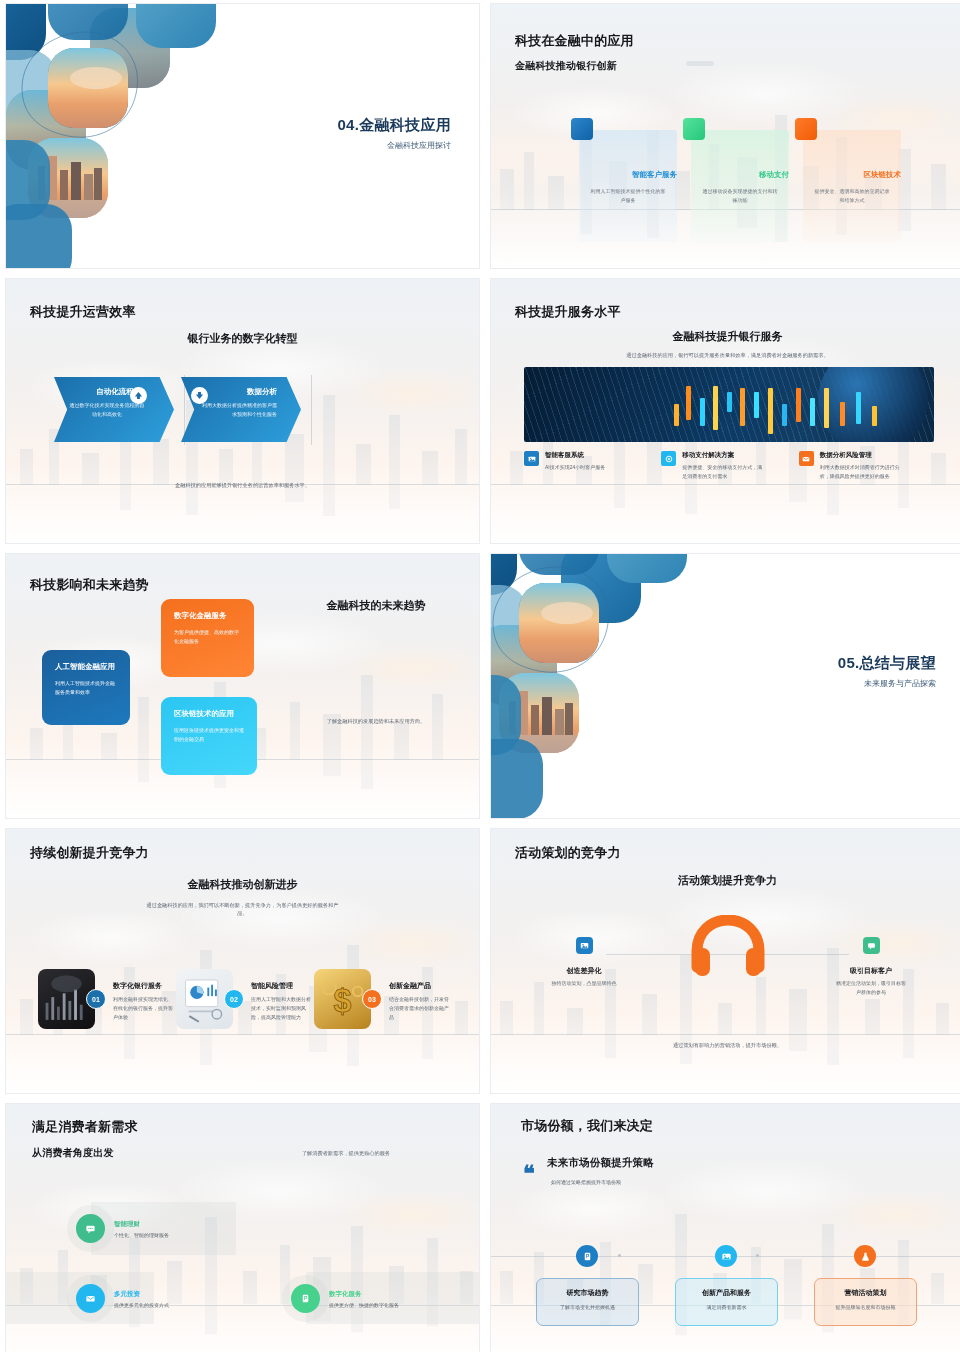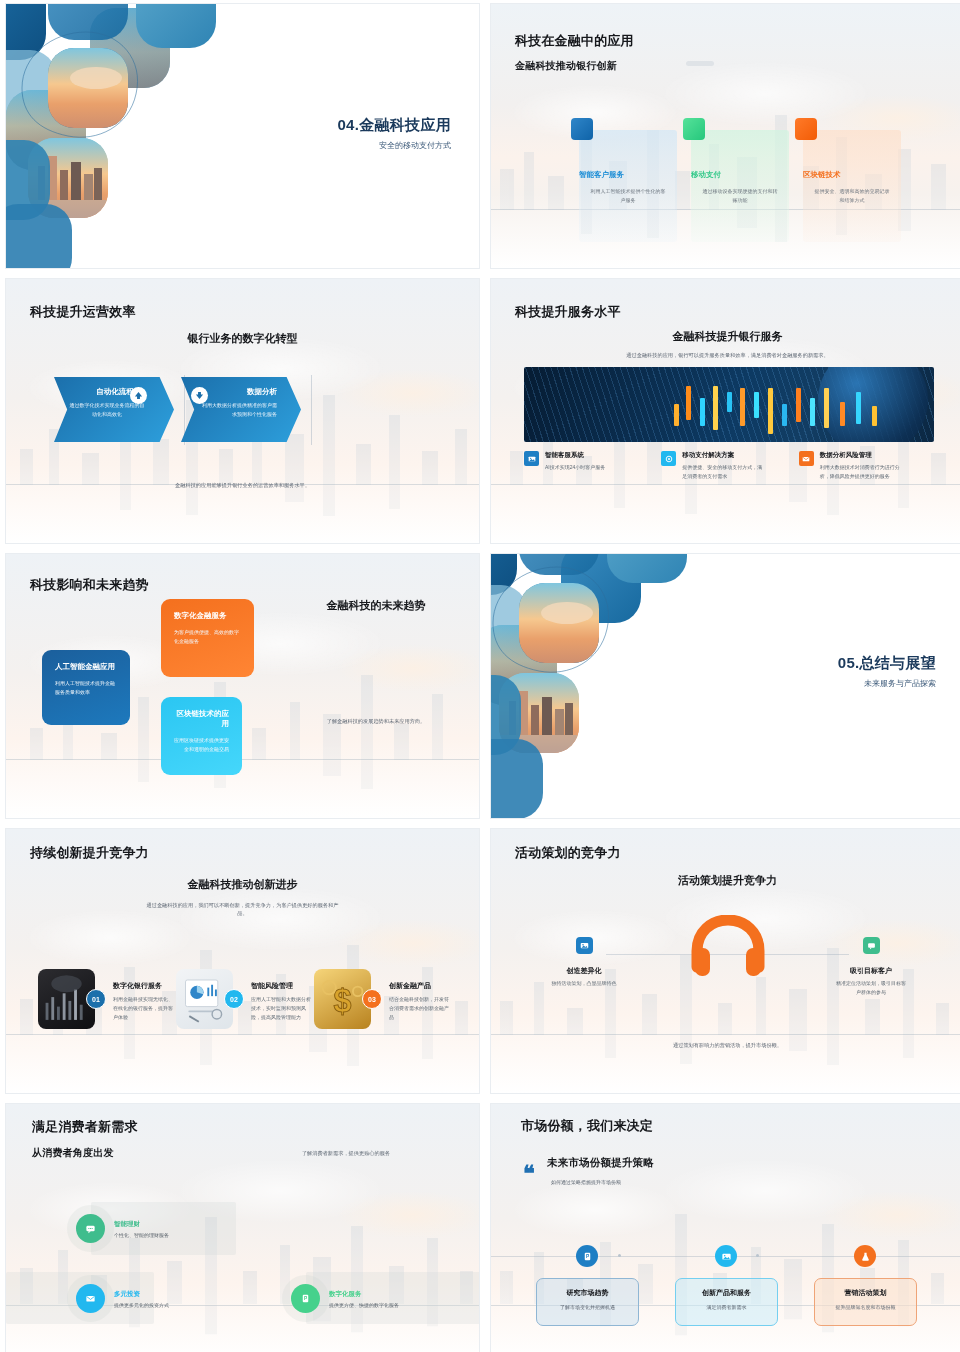--- a/index.html
+++ b/index.html
@@ -72,21 +72,21 @@
 
   
   .s2cards { position:absolute; left:0; right:0; top:110px; height:130px; }
   .s2card {
     position:absolute; top:16px; width:98px; height:112px;
     border-radius:3px; padding-top:40px;
   }
   .s2card .tag {
     position:absolute; left:-8px; top:-12px; width:22px; height:22px; border-radius:4px;
   }
-  .s2card h4 { font-size:7.5px; text-align:left; font-weight:bold; }
+  .s2card h4 { font-size:7.5px; text-align:right; font-weight:bold; }
   .s2card p  { font-size:5px; text-align:center; line-height:1.75; color:#6a737d; margin-top:7px; padding:0 10px; }
   .s2c1 { left:88px; background:linear-gradient(180deg,rgba(210,231,246,.72),rgba(232,243,250,.25)); }
   .s2c1 .tag { background:linear-gradient(135deg,#2f86c9,#0f63a8); }
   .s2c1 h4 { color:#1f8fd6; }
   .s2c2 { left:200px; background:linear-gradient(180deg,rgba(208,244,224,.72),rgba(235,250,242,.25)); }
   .s2c2 .tag { background:linear-gradient(135deg,#56e29a,#25c77c); }
   .s2c2 h4 { color:#35c98a; }
   .s2c3 { left:312px; background:linear-gradient(180deg,rgba(253,224,203,.72),rgba(253,240,231,.25)); }
   .s2c3 .tag { background:linear-gradient(135deg,#ff7a29,#f25c06); }
   .s2c3 h4 { color:#f4701e; }
@@ -138,21 +138,21 @@
     display:flex; align-items:center; justify-content:center; }
   .s4item h6 { font-size:6.5px; font-weight:bold; color:#16181c; }
   .s4item p { font-size:5px; color:#5e6973; line-height:1.75; margin-top:3px; width:80px; }
 
   
   .s5card { position:absolute; border-radius:9px; padding:12px 13px; }
   .s5card h5 { font-size:7.5px; font-weight:bold; color:#fff; }
   .s5card p { font-size:5px; color:#f2f7fb; line-height:1.8; margin-top:7px; }
   .s5a { left:36px; top:96px; width:88px; height:75px; background:linear-gradient(160deg,#1b5f9c,#1d79bd); }
   .s5b { left:155px; top:45px; width:93px; height:78px; background:linear-gradient(160deg,#f4701e,#ff8534); }
-  .s5c { left:155px; top:143px; width:81px; height:78px; background:linear-gradient(160deg,#2bc6f2,#45d7fb);text-align:right; }
+  .s5c { left:155px; top:143px; width:96px; height:78px; background:linear-gradient(160deg,#2bc6f2,#45d7fb); }
 
   
   .s7row { position:absolute; left:32px; top:140px; width:414px; display:flex; }
   .s7item { width:33.33%; position:relative; display:flex; }
   .s7thumb { width:57px; height:60px; border-radius:8px; flex:0 0 auto; position:relative; overflow:hidden; }
   .s7num {
     position:absolute; left:48px; top:20px; width:20px; height:20px; border-radius:50%;
     color:#fff; font-size:7px; font-weight:bold; display:flex; align-items:center; justify-content:center;
     border:1.5px solid #fff; z-index:3;
   }
@@ -264,21 +264,21 @@
           <rect x="108" y="178" width="8" height="32" fill="#7b6458"></rect>
           <rect x="42" y="210" width="80" height="18" fill="#a8b8c2" opacity=".45"></rect>
         </g>
         <rect x="-16" y="150" width="80" height="80" rx="26" fill="#2f84b4" opacity=".9"></rect>
         <rect x="6" y="214" width="80" height="80" rx="26" fill="#2b7db0" opacity=".9"></rect>
         <path d="M36 98 C36 66 66 42 100 42 C134 42 158 70 150 104 C143 136 112 152 82 146 C52 140 36 124 36 98 Z" fill="none" stroke="#2b6e9c" stroke-width="1" opacity=".55"></path>
       </svg>
     </div>
     <div class="cover-txt">
       <div class="t1"><span>04.</span><span>金融科技应用</span></div>
-      <div class="t2">安全的移动支付方式</div>
+      <div class="t2">金融科技应用探讨</div>
     </div>
   </div>
 
   <div class="slide">
     <div class="sky"></div>
     <div class="clouds"></div>
     <div class="city">
       <i style="left:2%;width:14px;height:34%"></i>
         <i style="left:7%;width:10px;height:48%"></i>
       <i style="left:12%;width:16px;height:28%"></i>

